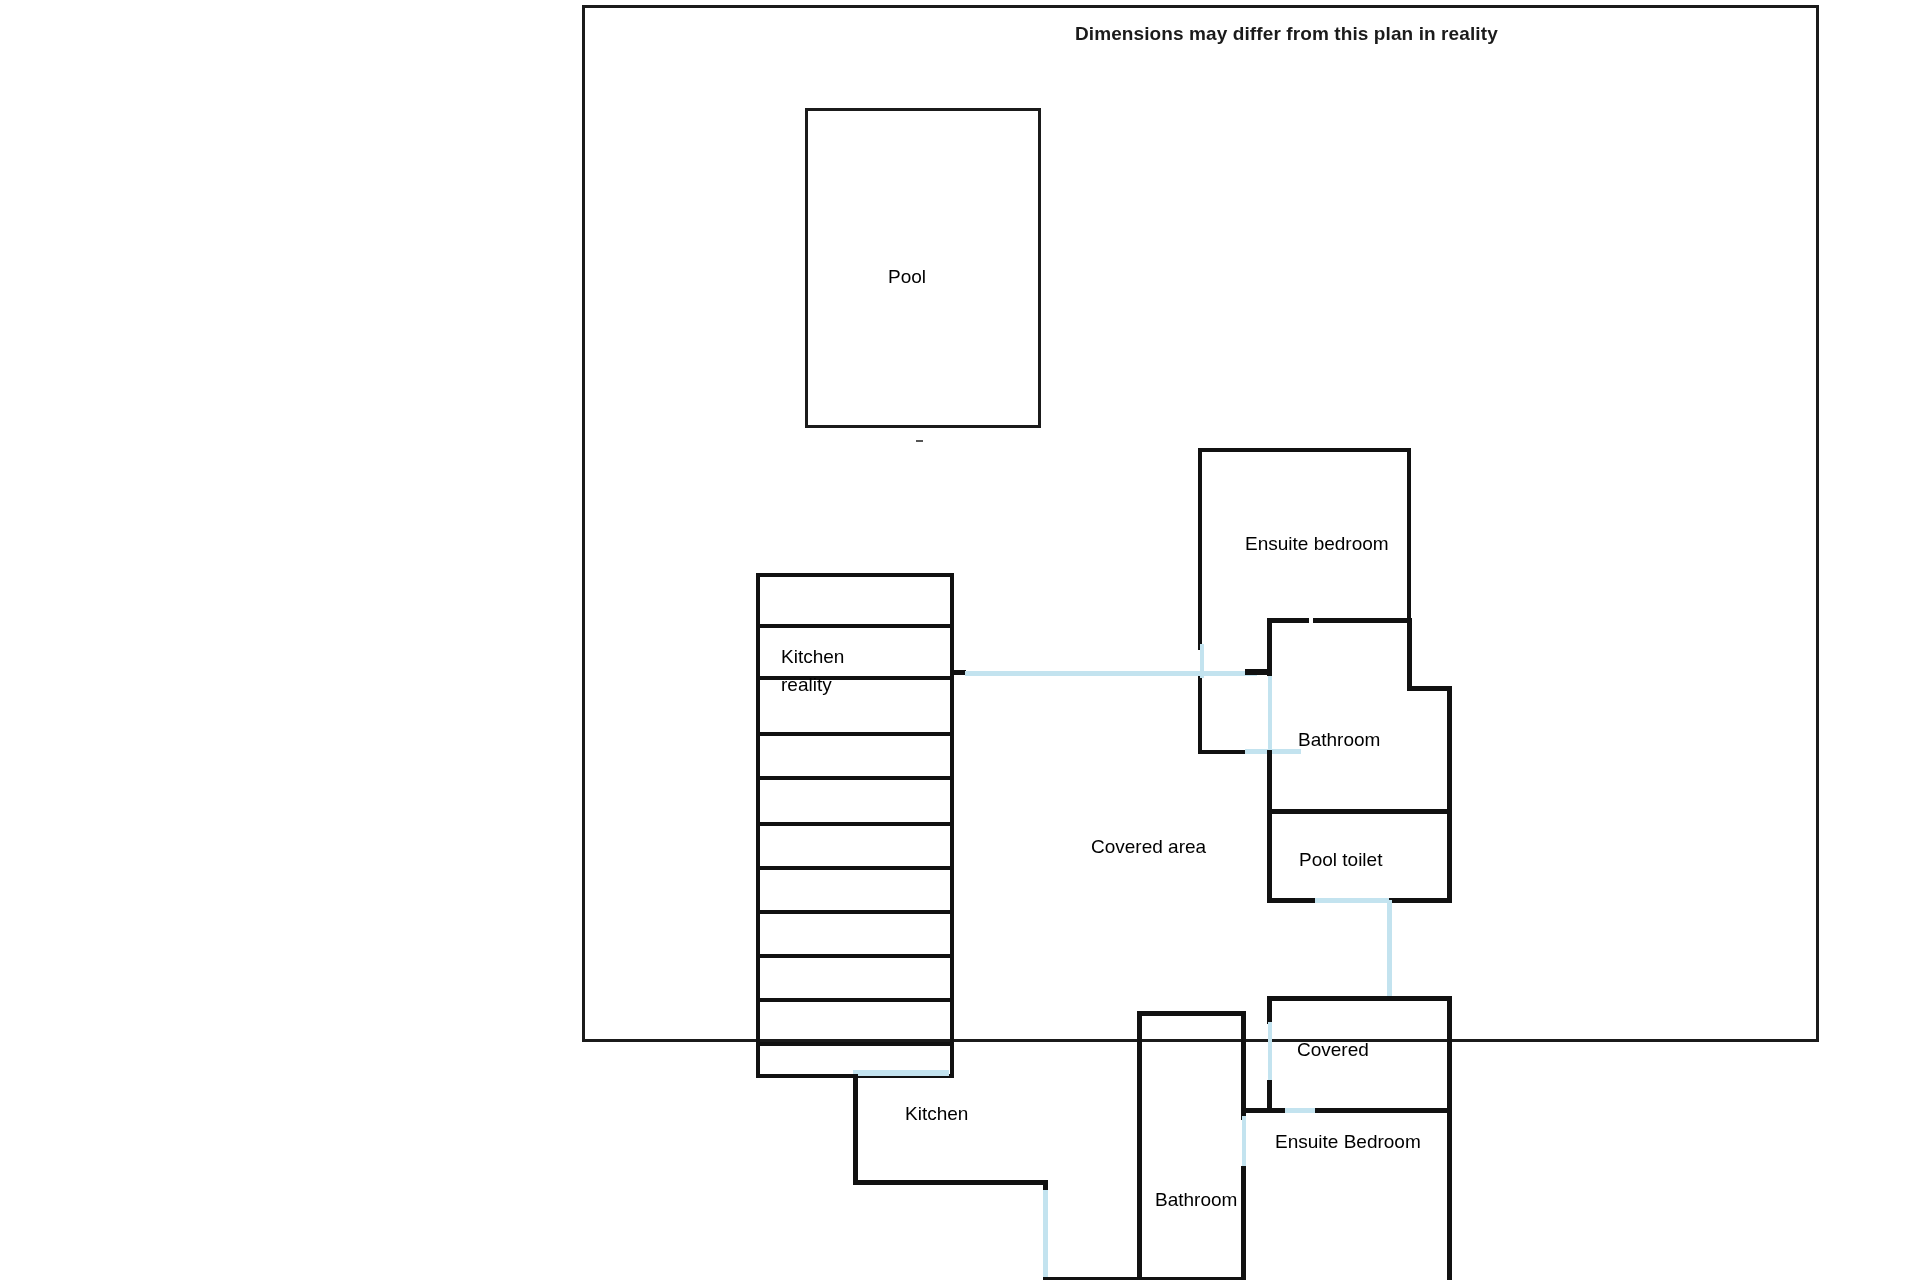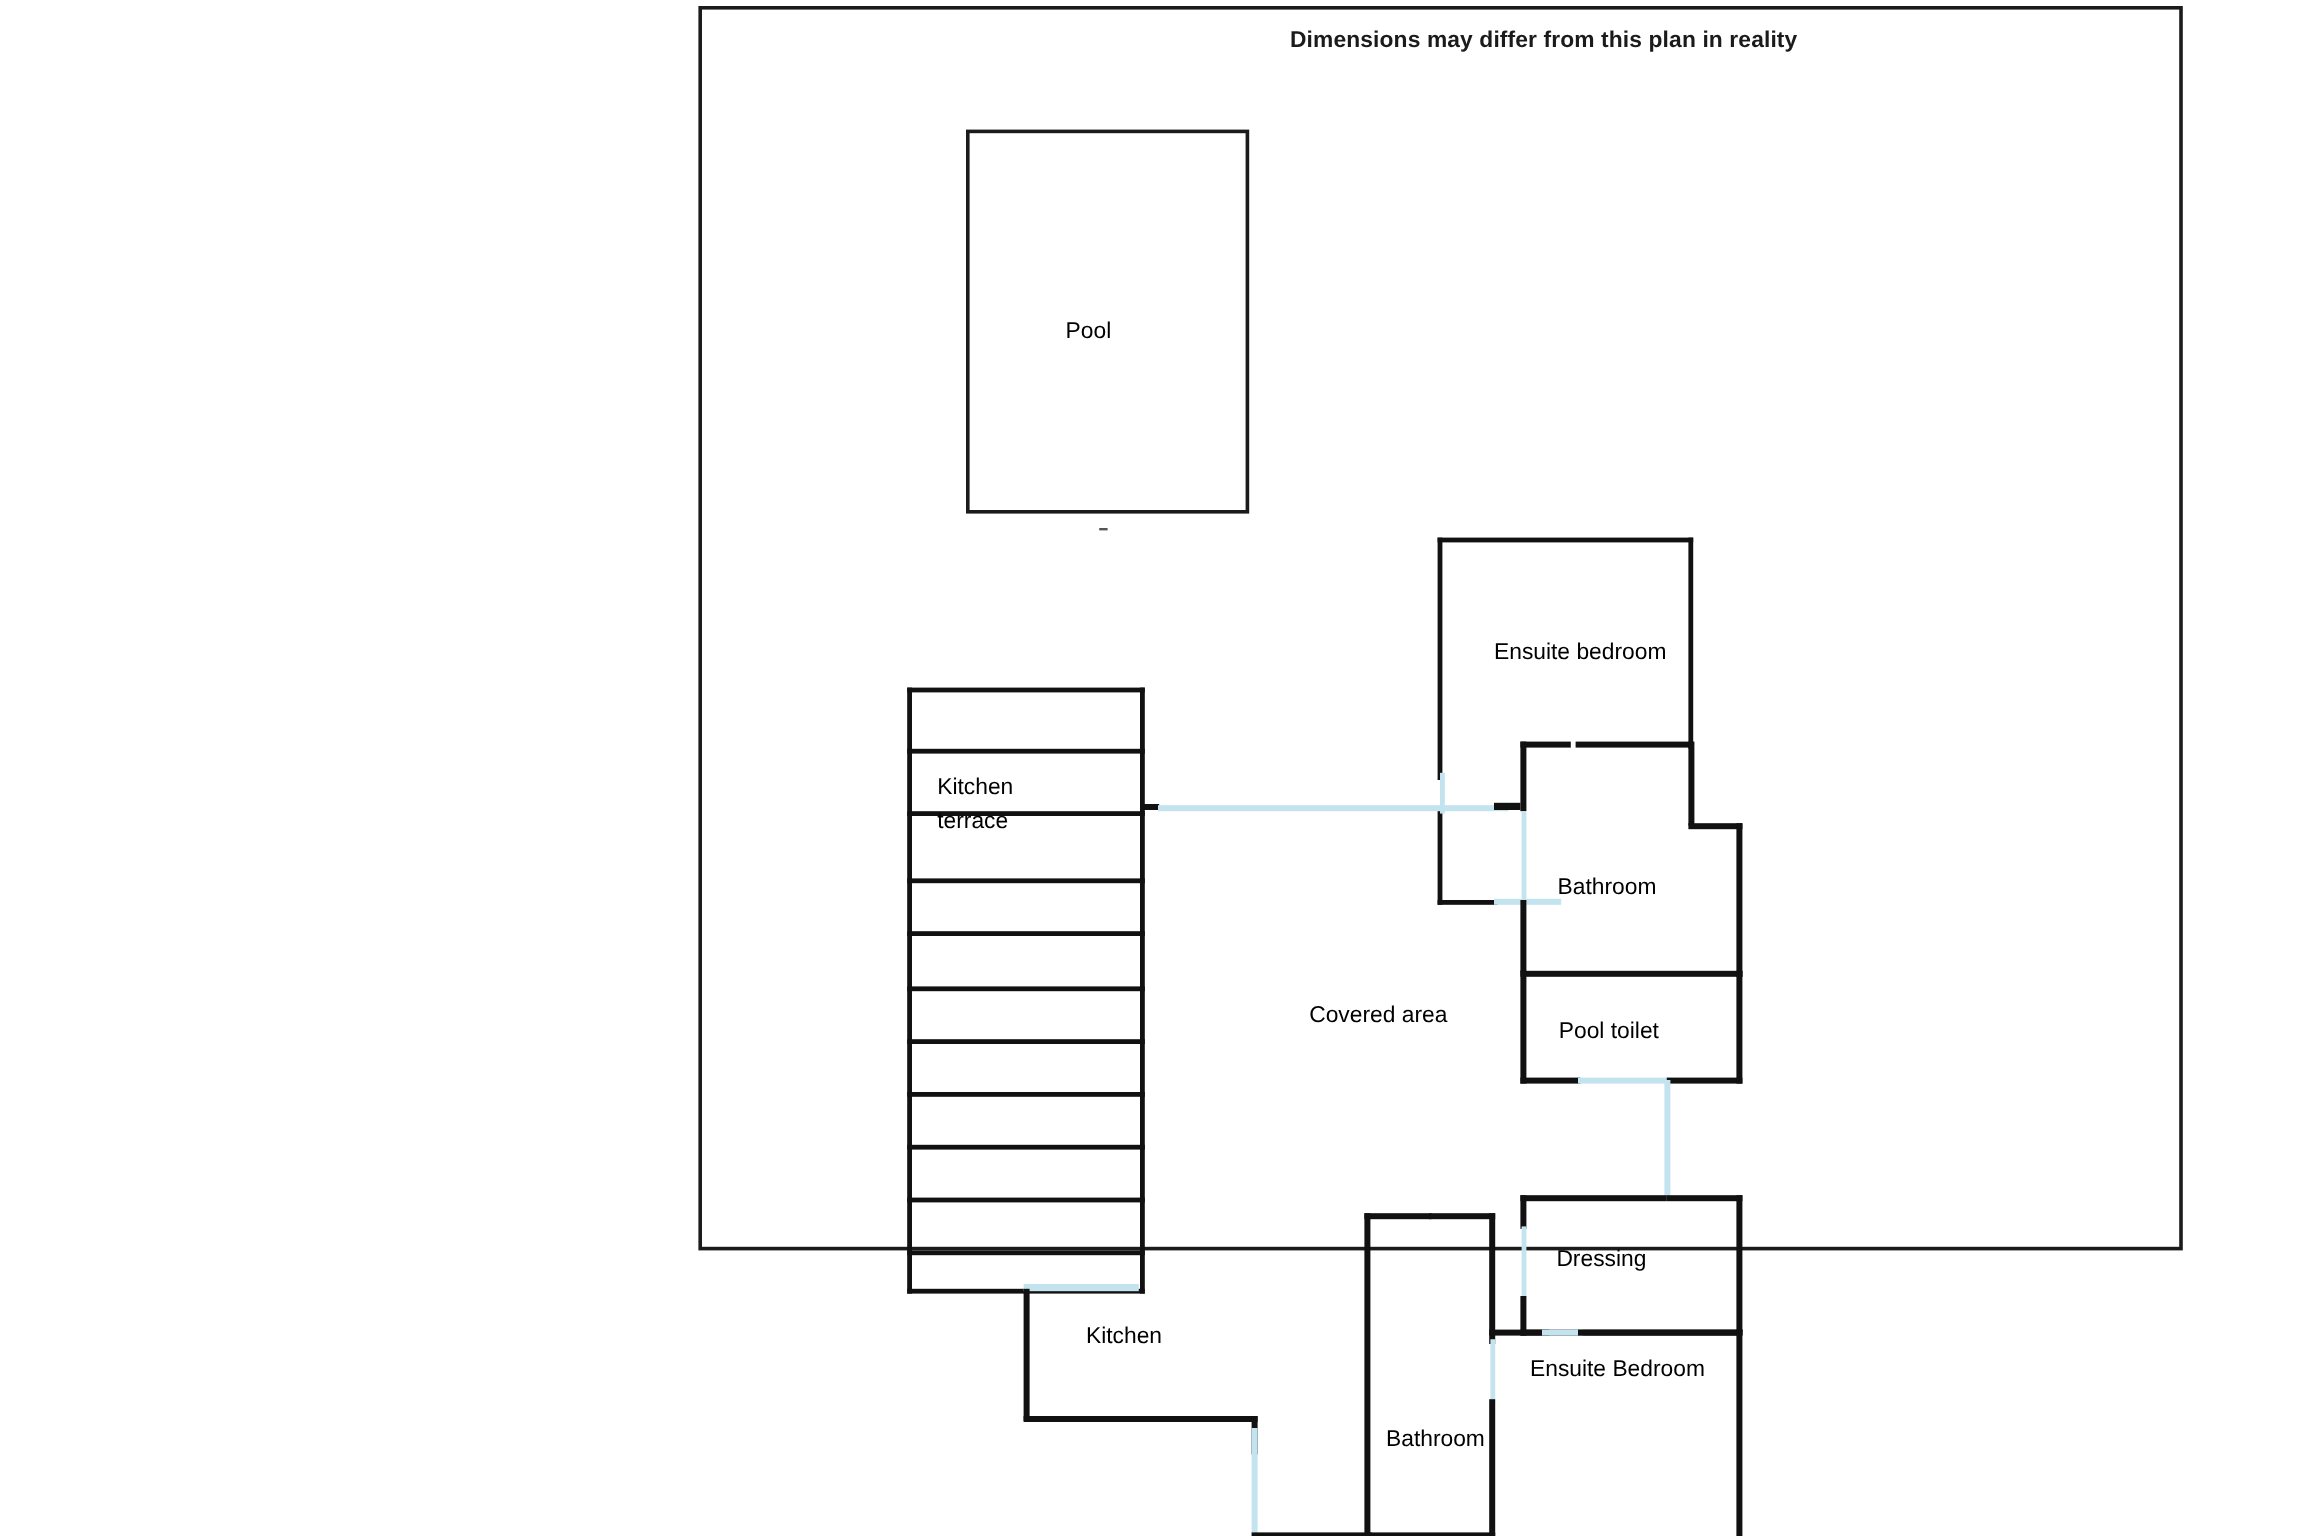--- a/index.html
+++ b/index.html
@@ -95,21 +95,21 @@
     <div class="terrace-divider" style="left:171px; top:724px; width:198px;"></div>
     <div class="terrace-divider" style="left:171px; top:768px; width:198px;"></div>
     <div class="terrace-divider" style="left:171px; top:814px; width:198px;"></div>
     <div class="terrace-divider" style="left:171px; top:858px; width:198px;"></div>
     <div class="terrace-divider" style="left:171px; top:902px; width:198px;"></div>
     <div class="terrace-divider" style="left:171px; top:946px; width:198px;"></div>
     <div class="terrace-divider" style="left:171px; top:990px; width:198px;"></div>
     <div class="terrace-divider" style="left:171px; top:1034px; width:198px;"></div>
 
     <div class="room-label" style="left:196px; top:638px;">Kitchen</div>
-    <div class="room-label" style="left:196px; top:666px;">terrace</div>
+    <div class="room-label" style="left:196px; top:666px;">reality</div>
 
     <div class="wall" style="left:365px; top:662px; width:16px; height:5px;"></div>
 
     <div class="door" style="left:268px; top:1062px; width:96px; height:6px;"></div>
 
     <div class="room-label" style="left:506px; top:828px;">Covered area</div>
 
     <div class="door" style="left:380px; top:663px; width:292px; height:5px;"></div>
     <div class="wall" style="left:660px; top:661px; width:22px; height:6px;"></div>
 
@@ -147,21 +147,21 @@
 
     <div class="door" style="left:802px; top:892px; width:5px; height:100px;"></div>
 
     <div class="wall" style="left:682px; top:988px; width:122px; height:5px;"></div>
     <div class="wall" style="left:804px; top:988px; width:63px; height:5px;"></div>
     <div class="wall" style="left:862px; top:988px; width:5px; height:114px;"></div>
     <div class="wall" style="left:682px; top:988px; width:5px; height:28px;"></div>
     <div class="door" style="left:683px; top:1014px; width:4px; height:60px;"></div>
     <div class="wall" style="left:682px; top:1072px; width:5px; height:33px;"></div>
     <div class="wall" style="left:682px; top:1100px; width:185px; height:5px;"></div>
-    <div class="room-label" style="left:712px; top:1031px;">Dressing</div>
+    <div class="room-label" style="left:712px; top:1031px;">Covered</div>
 
     <div class="wall" style="left:268px; top:1066px; width:5px; height:110px;"></div>
     <div class="wall" style="left:268px; top:1172px; width:195px; height:5px;"></div>
     <div class="wall" style="left:458px; top:1172px; width:5px; height:32px;"></div>
     <div class="door" style="left:458px; top:1182px; width:5px; height:92px;"></div>
     <div class="room-label" style="left:320px; top:1095px;">Kitchen</div>
 
     <div class="wall" style="left:552px; top:1003px; width:56px; height:5px;"></div>
     <div class="wall" style="left:606px; top:1003px; width:55px; height:5px;"></div>
     <div class="wall" style="left:552px; top:1003px; width:5px; height:271px;"></div>

